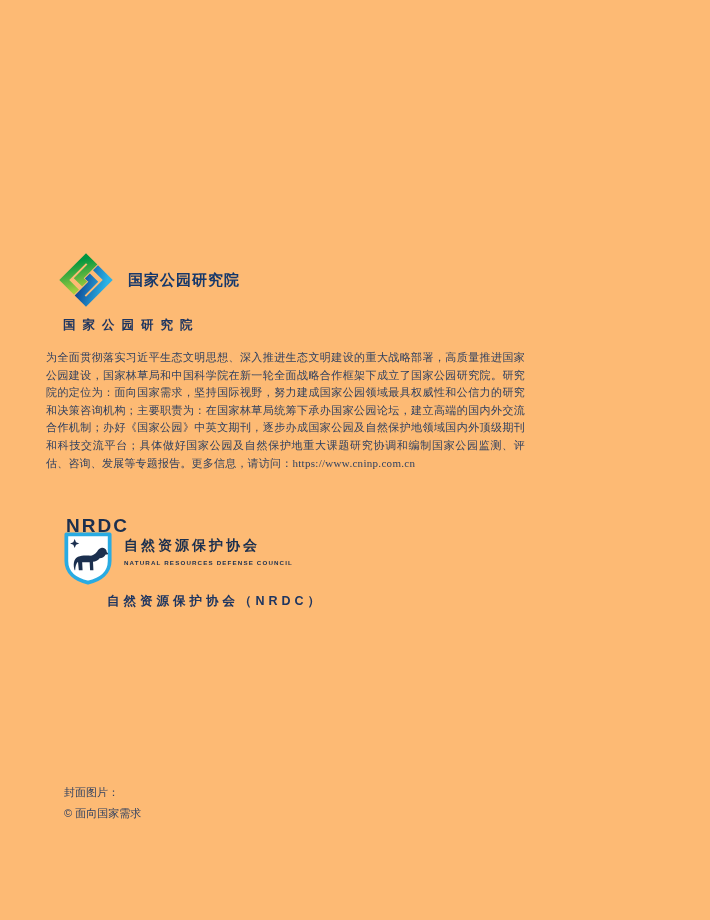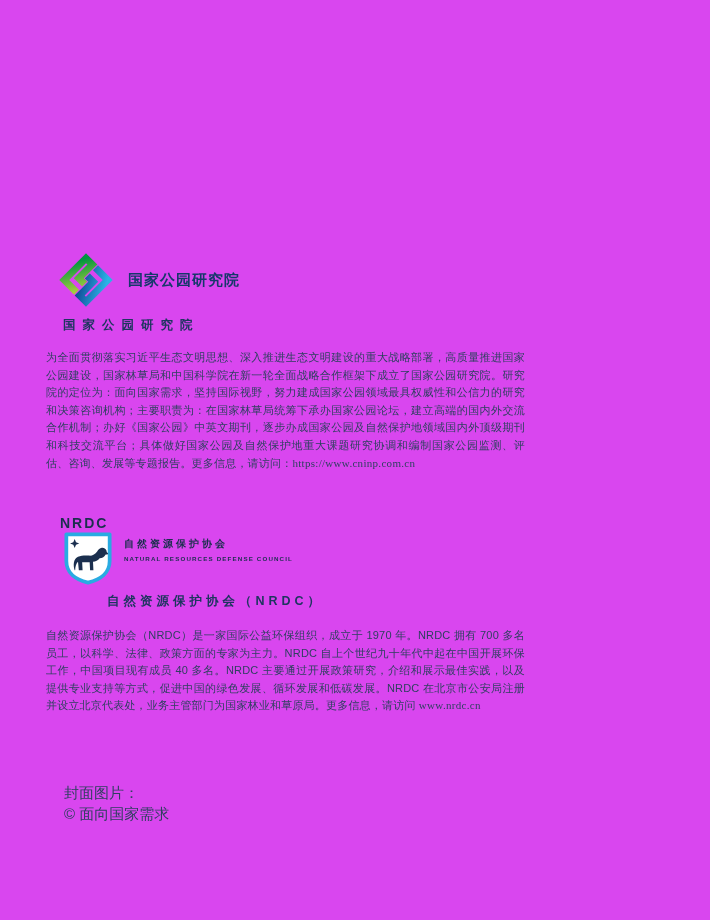--- a/index.html
+++ b/index.html
@@ -1,20 +1,20 @@
 <!DOCTYPE html>
 <html><head>
 <meta charset="utf-8">
 <style>
   html,body{margin:0;padding:0;background:#e8e8e8;}
   .page{
     position:relative;
     width:710px;height:920px;
     margin:0 auto;
-    background:#d946ef;
+    background:#fdba74;
     font-family:"Liberation Sans","DejaVu Sans",sans-serif;
     overflow:hidden;
   }
   
   .cninp-logo-row{
     position:absolute;left:54px;top:248px;
     display:flex;align-items:center;gap:10px;height:64px;
   }
   .cninp-wordmark{
     font-size:15px;font-weight:bold;color:#16386b;letter-spacing:1px;
@@ -30,41 +30,41 @@
     font-size:11px;line-height:17.6px;color:#2f4060;
     text-align:justify;letter-spacing:0.2px;
   }
   #cninp-body{top:338px;}
   .doc-link{
     font-family:"Liberation Serif","DejaVu Serif",serif;
     color:#2f4060;text-decoration:none;letter-spacing:0.3px;
   }
   
   .nrdc-acronym{
-    position:absolute;left:60px;top:515px;
-    font-size:14px;font-weight:bold;color:#1b2f4e;letter-spacing:2px;
+    position:absolute;left:66px;top:515px;
+    font-size:19px;font-weight:bold;color:#1b2f4e;letter-spacing:2px;
     font-family:"Liberation Sans","DejaVu Sans",sans-serif;
   }
   .nrdc-shield{position:absolute;left:63px;top:531px;}
   .nrdc-wordmark{position:absolute;left:124px;top:537px;}
   .nrdc-wordmark-cn{
-    font-size:10px;font-weight:bold;color:#1b2f4e;letter-spacing:3px;
+    font-size:14px;font-weight:bold;color:#1b2f4e;letter-spacing:3px;
     white-space:nowrap;
   }
   .nrdc-wordmark-en{
     margin-top:4px;
     font-size:6.2px;font-weight:bold;color:#1b2f4e;letter-spacing:1.15px;
     white-space:nowrap;
   }
   #nrdc-heading{top:593px;letter-spacing:4px;margin-left:44px;}
   #nrdc-body{top:616px;}
   
   .cover-credit{
     position:absolute;left:64px;top:782px;
-    font-size:15px;line-height:21px;color:#2f4060;
+    font-size:11px;line-height:21px;color:#2f4060;
   }
 </style>
 </head>
 <body>
 
 <div class="page">
 
   <div class="cninp-logo-row">
     <svg width="64" height="64" viewBox="0 0 100 100">
       <defs>
@@ -110,20 +110,19 @@
              C15.8,38.5 14.8,42.5 14.6,47 Z"></path>
   </svg>
 
   <div class="nrdc-wordmark">
     <div class="nrdc-wordmark-cn">自然资源保护协会</div>
     <div class="nrdc-wordmark-en">NATURAL RESOURCES DEFENSE COUNCIL</div>
   </div>
 
   <div class="section-heading" id="nrdc-heading">自然资源保护协会（NRDC）</div>
 
-  <p class="body-text" id="nrdc-body"><span>自然资源保护协会（NRDC）是一家国际公益环保组织，成立于 1970 年。NRDC 拥有 700 多名员工，以科学、法律、政策方面的专家为主力。NRDC 自上个世纪九十年代中起在中国开展环保工作，中国项目现有成员 40 多名。NRDC 主要通过开展政策研究，介绍和展示最佳实践，以及提供专业支持等方式，促进中国的绿色发展、循环发展和低碳发展。NRDC 在北京市公安局注册并设立北京代表处，业务主管部门为国家林业和草原局。更多信息，请访问 </span><a class="doc-link" href="#">www.nrdc.cn</a></p>
 
   <div class="cover-credit">
     <div>封面图片：</div>
     <div>© 面向国家需求</div>
   </div>
 
 </div>
 
 </body></html>

